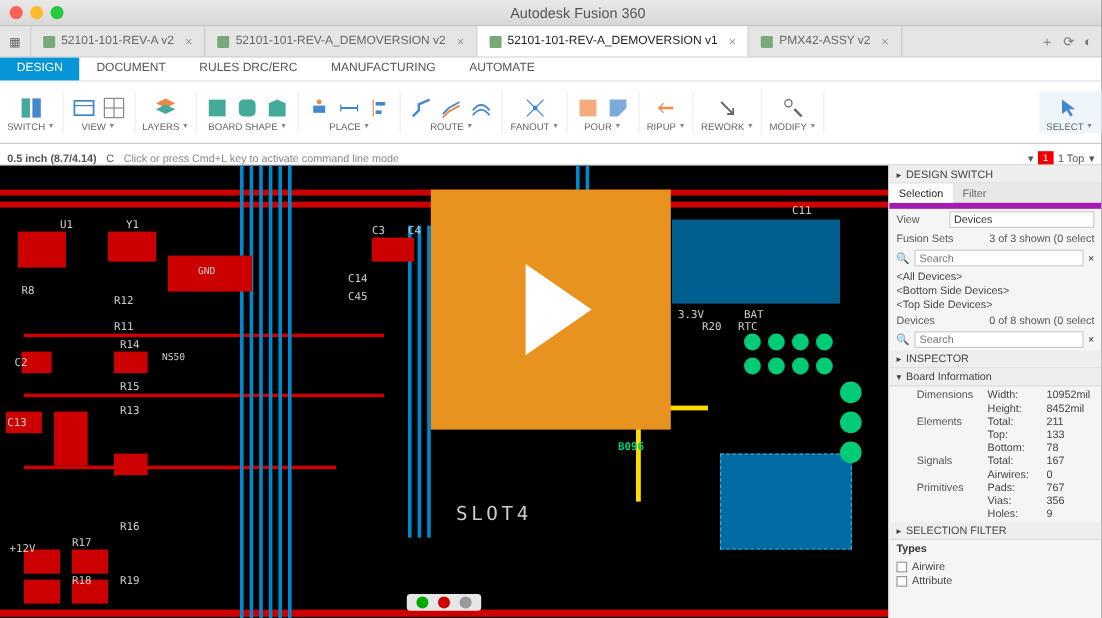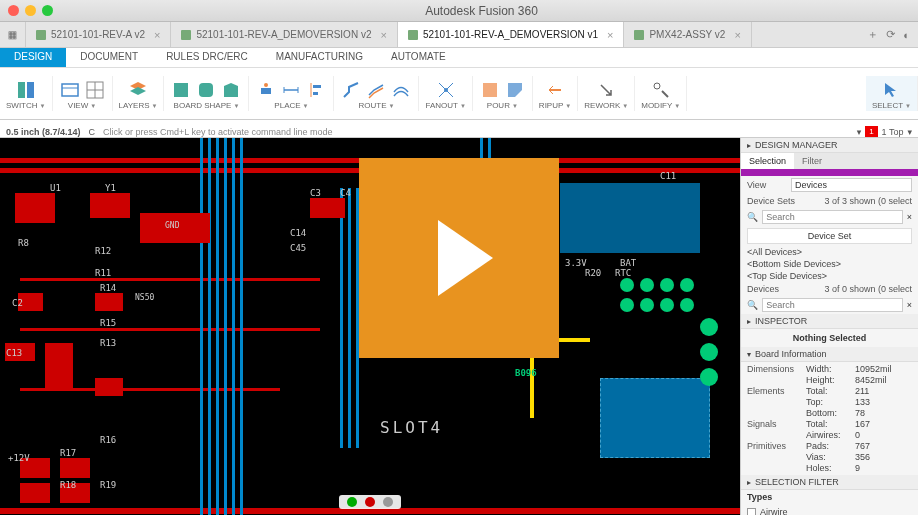--- a/index.html
+++ b/index.html
@@ -45,34 +45,34 @@
 
 .pcb { position:absolute; inset:0; }
 .pcb .trace { position:absolute; background:#c00; }
 .pcb .trace.b { background:#08c; }
 .pcb .pad { position:absolute; background:#0c7; border-radius:50%; }
 .pcb .lbl { position:absolute; color:#ccc; font-size:9px; font-family:monospace; }
 .canvas-bottom{position:absolute;bottom:6px;left:50%;transform:translateX(-50%);display:flex;gap:8px;background:rgba(255,255,255,.9);padding:2px 8px;border-radius:3px;}
 .cb-dot{width:10px;height:10px;border-radius:50%;}
 
 .side { width: 178px; background: #f5f5f5; border-left:1px solid #ccc; display:flex; flex-direction:column; overflow:hidden; font-size:9px; }
-.side-tabrow{display:flex;background:#e8e8e8;border-bottom:7px solid #a21caf;}
+.side-tabrow{display:flex;background:#e8e8e8;border-bottom:5px solid #a21caf;}
 .side-tab{padding:3px 8px;font-size:9px;color:#666;}
 .side-tab.active{background:#fff;color:#222;}
 .panel-head{display:flex;align-items:center;padding:2px 6px;background:#eee;border-bottom:1px solid #ddd;font-size:9px;color:#444;gap:4px;}
 .panel-head .arrow{font-size:8px;}
 .row{display:flex;align-items:center;padding:2px 6px;gap:4px;}
 .row label{color:#555;font-size:9px;min-width:40px;}
 .sel,.search{flex:1;border:1px solid #ccc;background:#fff;padding:1px 3px;font-size:9px;height:14px;}
 .list-head{display:flex;justify-content:space-between;padding:2px 6px;font-size:9px;color:#555;}
 .list-title{text-align:center;padding:2px;background:#fff;border:1px solid #ddd;margin:2px 6px;font-size:9px;}
 .list-items{padding:0 6px;}
 .list-items div{font-size:9px;color:#444;padding:1px 0;}
 .nothing{text-align:center;padding:4px;font-weight:bold;font-size:9px;}
-.info-grid{display:grid;grid-template-columns:55px 45px 1fr;padding:2px 6px;font-size:9px;color:#444;gap:1px 4px;}
+.info-grid{display:grid;grid-template-columns:55px 45px 1fr;padding:2px 23px;font-size:9px;color:#444;gap:1px 4px;}
 .info-grid .k{color:#555;}
 .types-list{padding:2px 6px;font-size:9px;color:#444;}
 .types-list div{padding:1px 0;display:flex;align-items:center;gap:4px;}
 .chk{width:9px;height:9px;border:1px solid #999;background:#fff;}
 
 .play-overlay{position:absolute;left:50%;top:50%;transform:translate(-50%,-50%);width:200px;height:200px;background:#e8931f;display:flex;align-items:center;justify-content:center;z-index:100;}
 .play-overlay .tri{width:0;height:0;border-left:55px solid #fff;border-top:38px solid transparent;border-bottom:38px solid transparent;margin-left:12px;}
 </style>
 </head>
 <body>
@@ -444,60 +444,58 @@
     <div class="canvas-bottom">
       <div class="cb-dot" style="background:#0a0;"></div>
       <div class="cb-dot" style="background:#c00;"></div>
       <div class="cb-dot" style="background:#999;"></div>
     </div>
   </div>
 
   <div class="side">
     <div class="panel-head">
         <span class="arrow">▸</span>
-        <span>DESIGN MANAGER</span>
+        <span>DESIGN SWITCH</span>
       </div>
     <div class="side-tabrow">
       <div class="side-tab active">Selection</div>
       <div class="side-tab">Filter</div>
     </div>
     <div class="row">
       <label>View</label>
       <div class="sel">Devices</div>
     </div>
     <div class="list-head">
-        <span>Device Sets</span>
+        <span>Fusion Sets</span>
         <span>3 of 3 shown (0 select</span>
       </div>
     <div class="row">
         <span>🔍</span>
         <input class="search" placeholder="Search" style="">
         <span>×</span>
       </div>
-    <div class="list-title">Device Set</div>
     <div class="list-items">
       <div>&lt;All Devices&gt;</div>
       <div>&lt;Bottom Side Devices&gt;</div>
       <div>&lt;Top Side Devices&gt;</div>
     </div>
     <div class="list-head">
         <span>Devices</span>
-        <span>3 of 0 shown (0 select</span>
+        <span>0 of 8 shown (0 select</span>
       </div>
     <div class="row">
         <span>🔍</span>
         <input class="search" placeholder="Search" style="">
         <span>×</span>
       </div>
 
     <div class="panel-head">
         <span class="arrow">▸</span>
         <span>INSPECTOR</span>
       </div>
-    <div class="nothing">Nothing Selected</div>
 
     <div class="panel-head">
         <span class="arrow">▾</span>
         <span>Board Information</span>
       </div>
     <div class="info-grid" id="board-info-grid">
         <div class="k">Dimensions</div>
         <div>Width:</div>
         <div>10952mil</div>
         <div class="k"></div>

